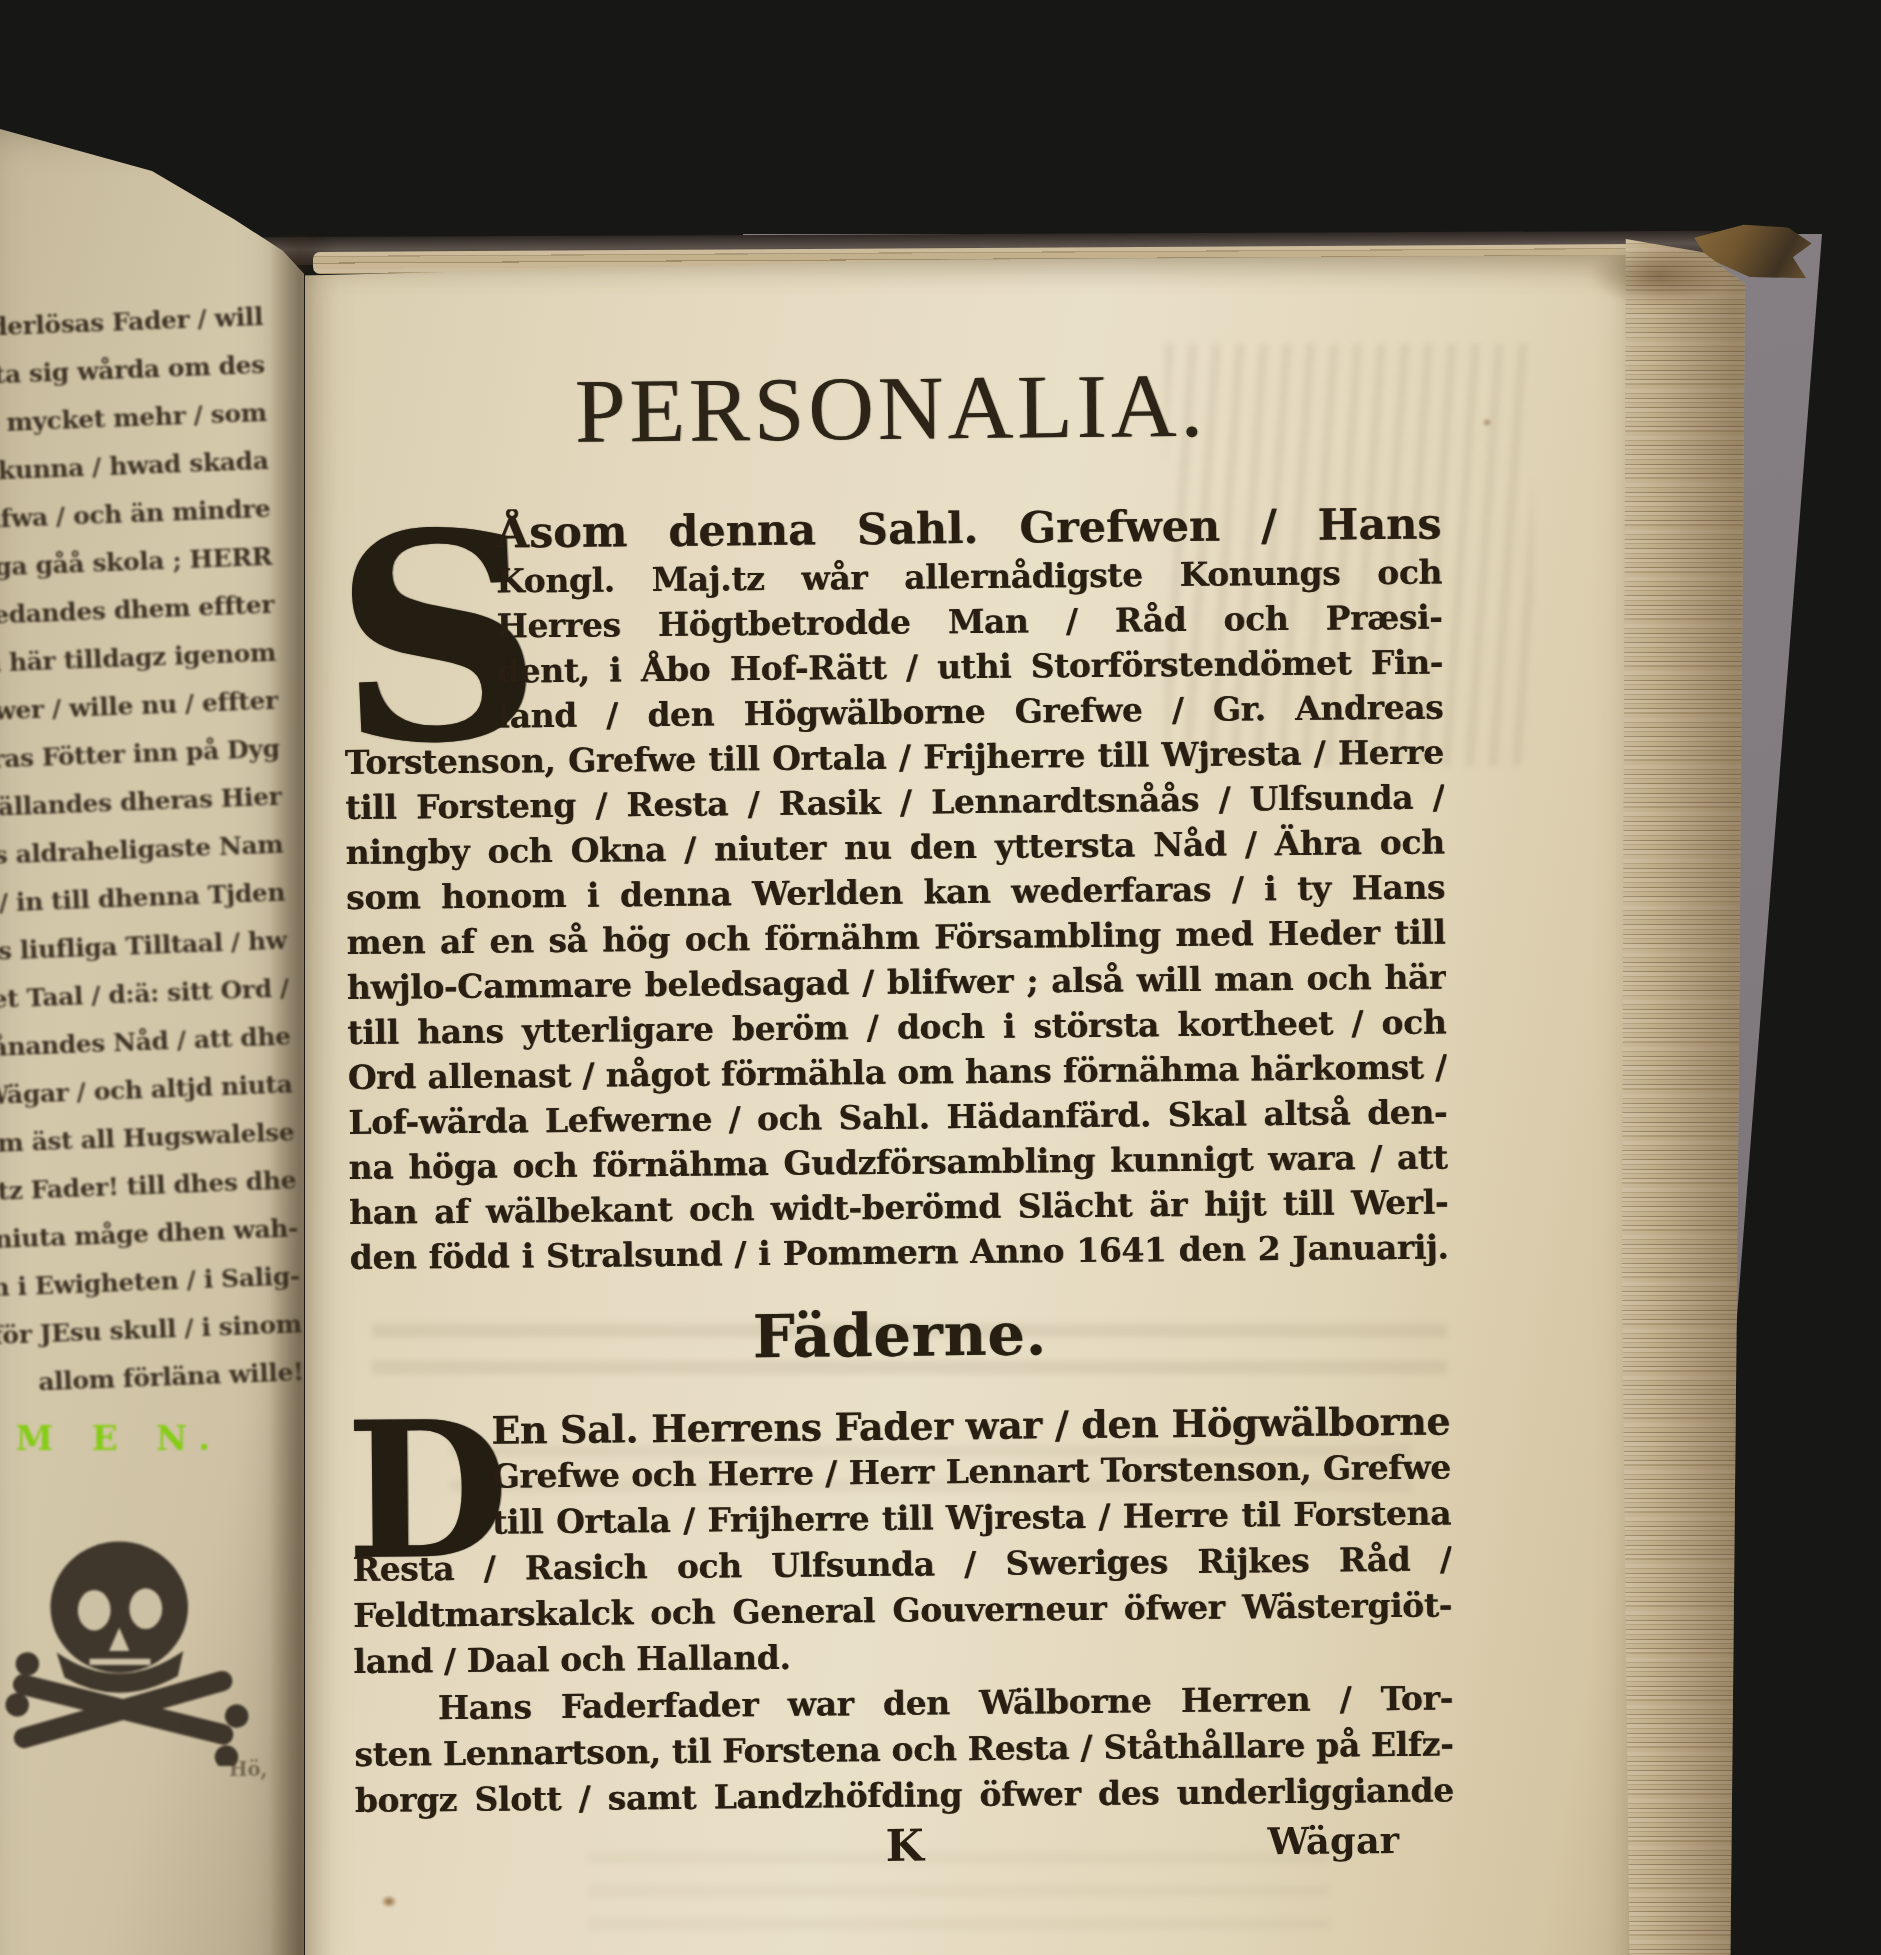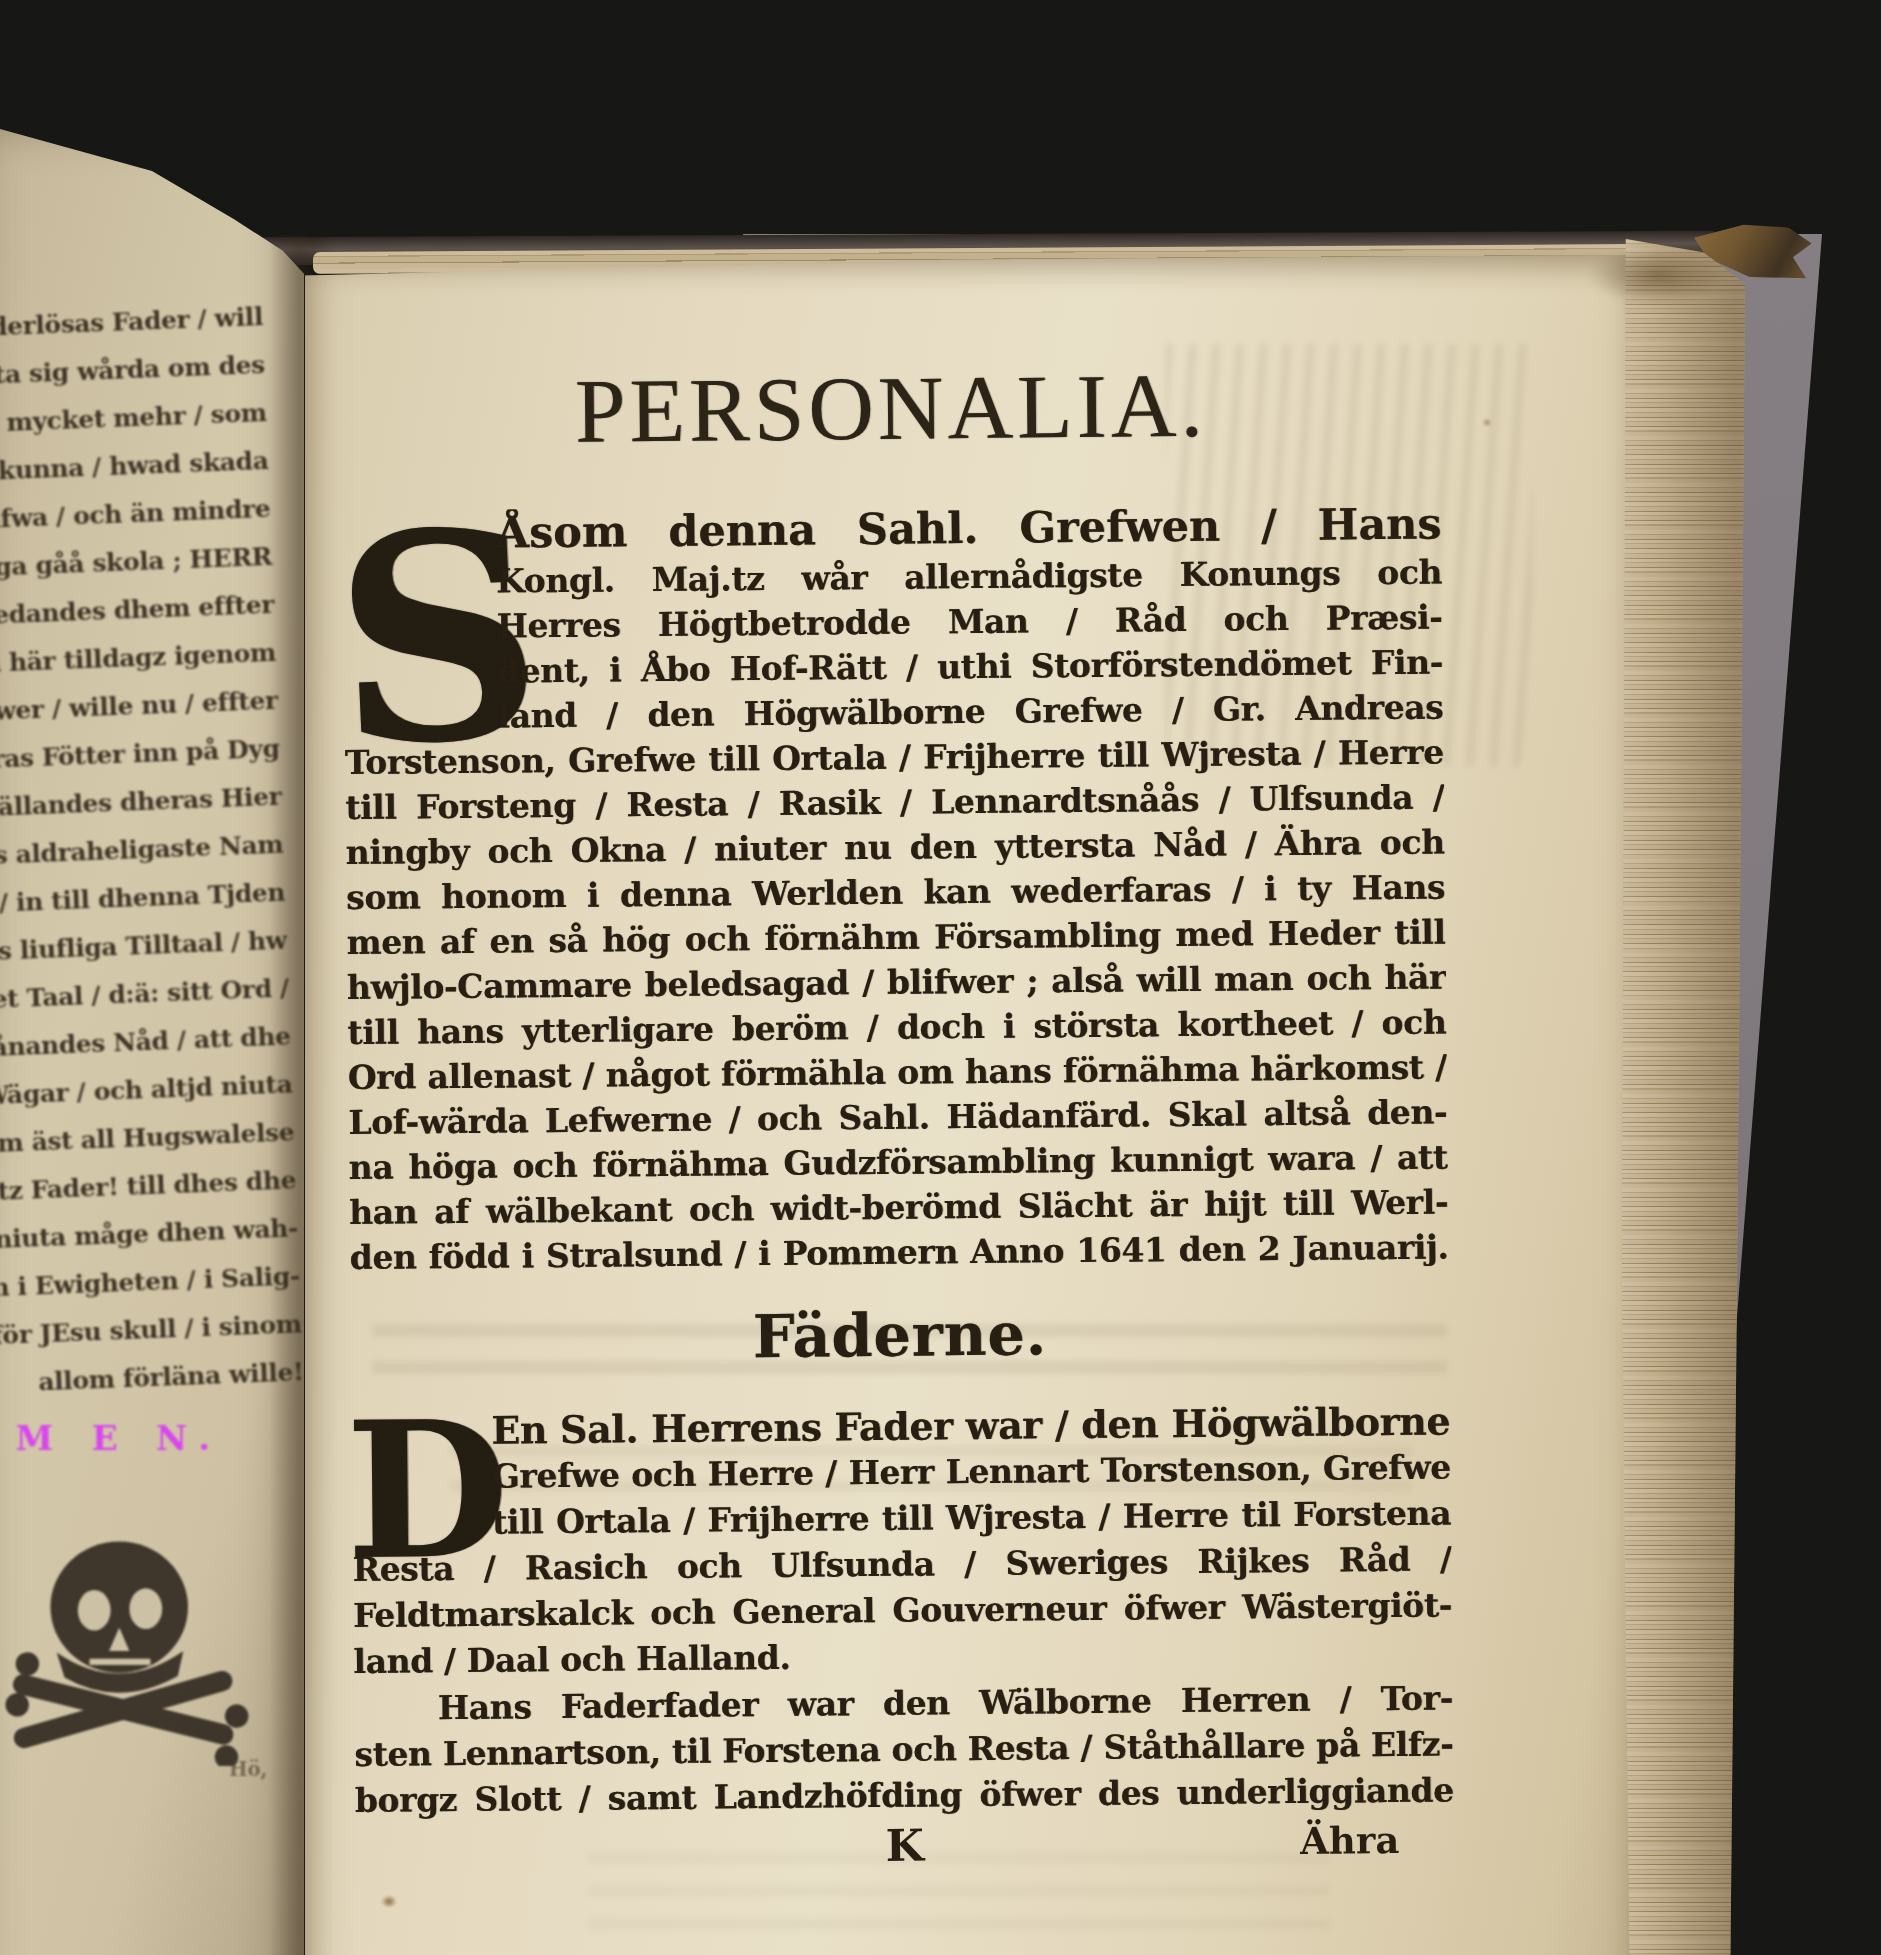--- a/index.html
+++ b/index.html
@@ -21,21 +21,21 @@
 
   
   .page-left{left:0;top:129px;width:304px;height:2098px;
        background:linear-gradient(105deg,#c5b89a 0%,#d4c8ab 35%,#cfc2a4 68%,#b4a689 90%,#a2957a 100%);
        clip-path:polygon(0 0,50% 2%,77% 4.3%,93% 5.8%,100% 6.9%,100% 94.2%,85% 94.3%,0 100%);
        box-shadow:inset -19.6px 0 43px rgba(62,46,26,.35);}
   .leftpage-text{left:-63px;top:293px;width:325px;transform:rotate(-2.2deg);
        transform-origin:100% 0;filter:blur(0.9px);color:#3e3425;}
   .leftpage-text .tline{display:flex;justify-content:flex-end;white-space:nowrap;
        height:48px;line-height:48px;font-size:25px;font-weight:700;letter-spacing:-0.4px;}
-  .amen{left:15.6px;top:1418px;font-size:34px;font-weight:700;letter-spacing:13.3px;color:#d946ef;
+  .amen{left:15.6px;top:1418px;font-size:34px;font-weight:700;letter-spacing:13.3px;color:#84cc16;
        filter:blur(0.9px);}
   .left-catchword{left:229px;top:1758px;font-size:19.6px;font-weight:700;color:#4a3f2e;
        filter:blur(1px);opacity:.65;}
   .skull{left:2px;top:1535px;filter:blur(1.2px);opacity:.92;}
 
   
   .gutter{left:269px;top:235px;width:68px;height:1897px;
        background:linear-gradient(to right,rgba(47,35,20,0),rgba(47,35,20,.34) 45%,rgba(30,22,12,.22) 65%,rgba(0,0,0,0));}
 
   
@@ -207,18 +207,18 @@
       </div>
 
     <div class="abs para para3">
         <div class="tline">Hans Faderfader war den Wälborne Herren / Tor-</div>
         <div class="tline">sten Lennartson, til Forstena och Resta / Ståthållare på Elfz-</div>
         <div class="tline">borgz Slott / samt Landzhöfding öfwer des underliggiande</div>
       </div>
 
     <div class="abs sig-row">
       <div class="sig-k">K</div>
-      <div class="catchword">Ähra</div>
+      <div class="catchword">Wägar</div>
     </div>
   </div>
 
 </div>
 
 
 </body></html>

